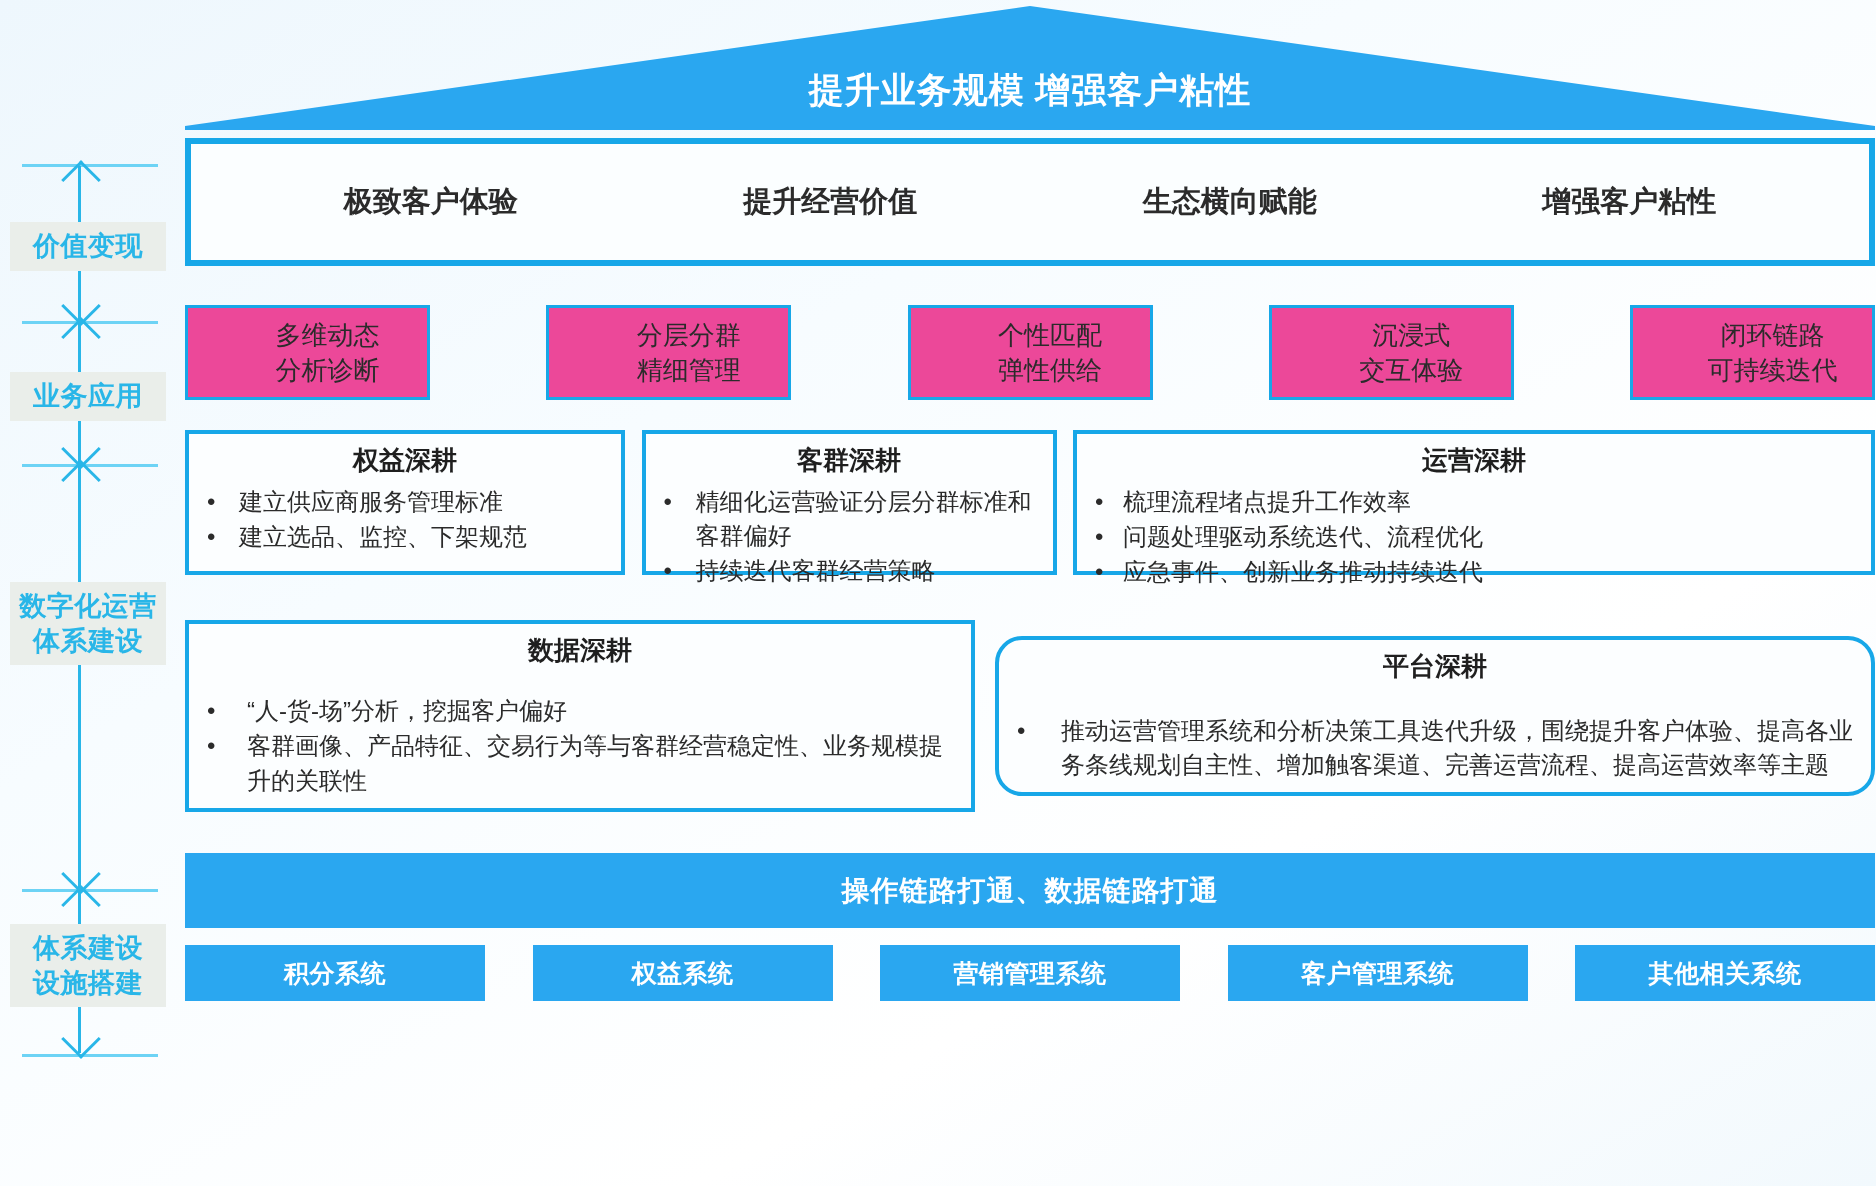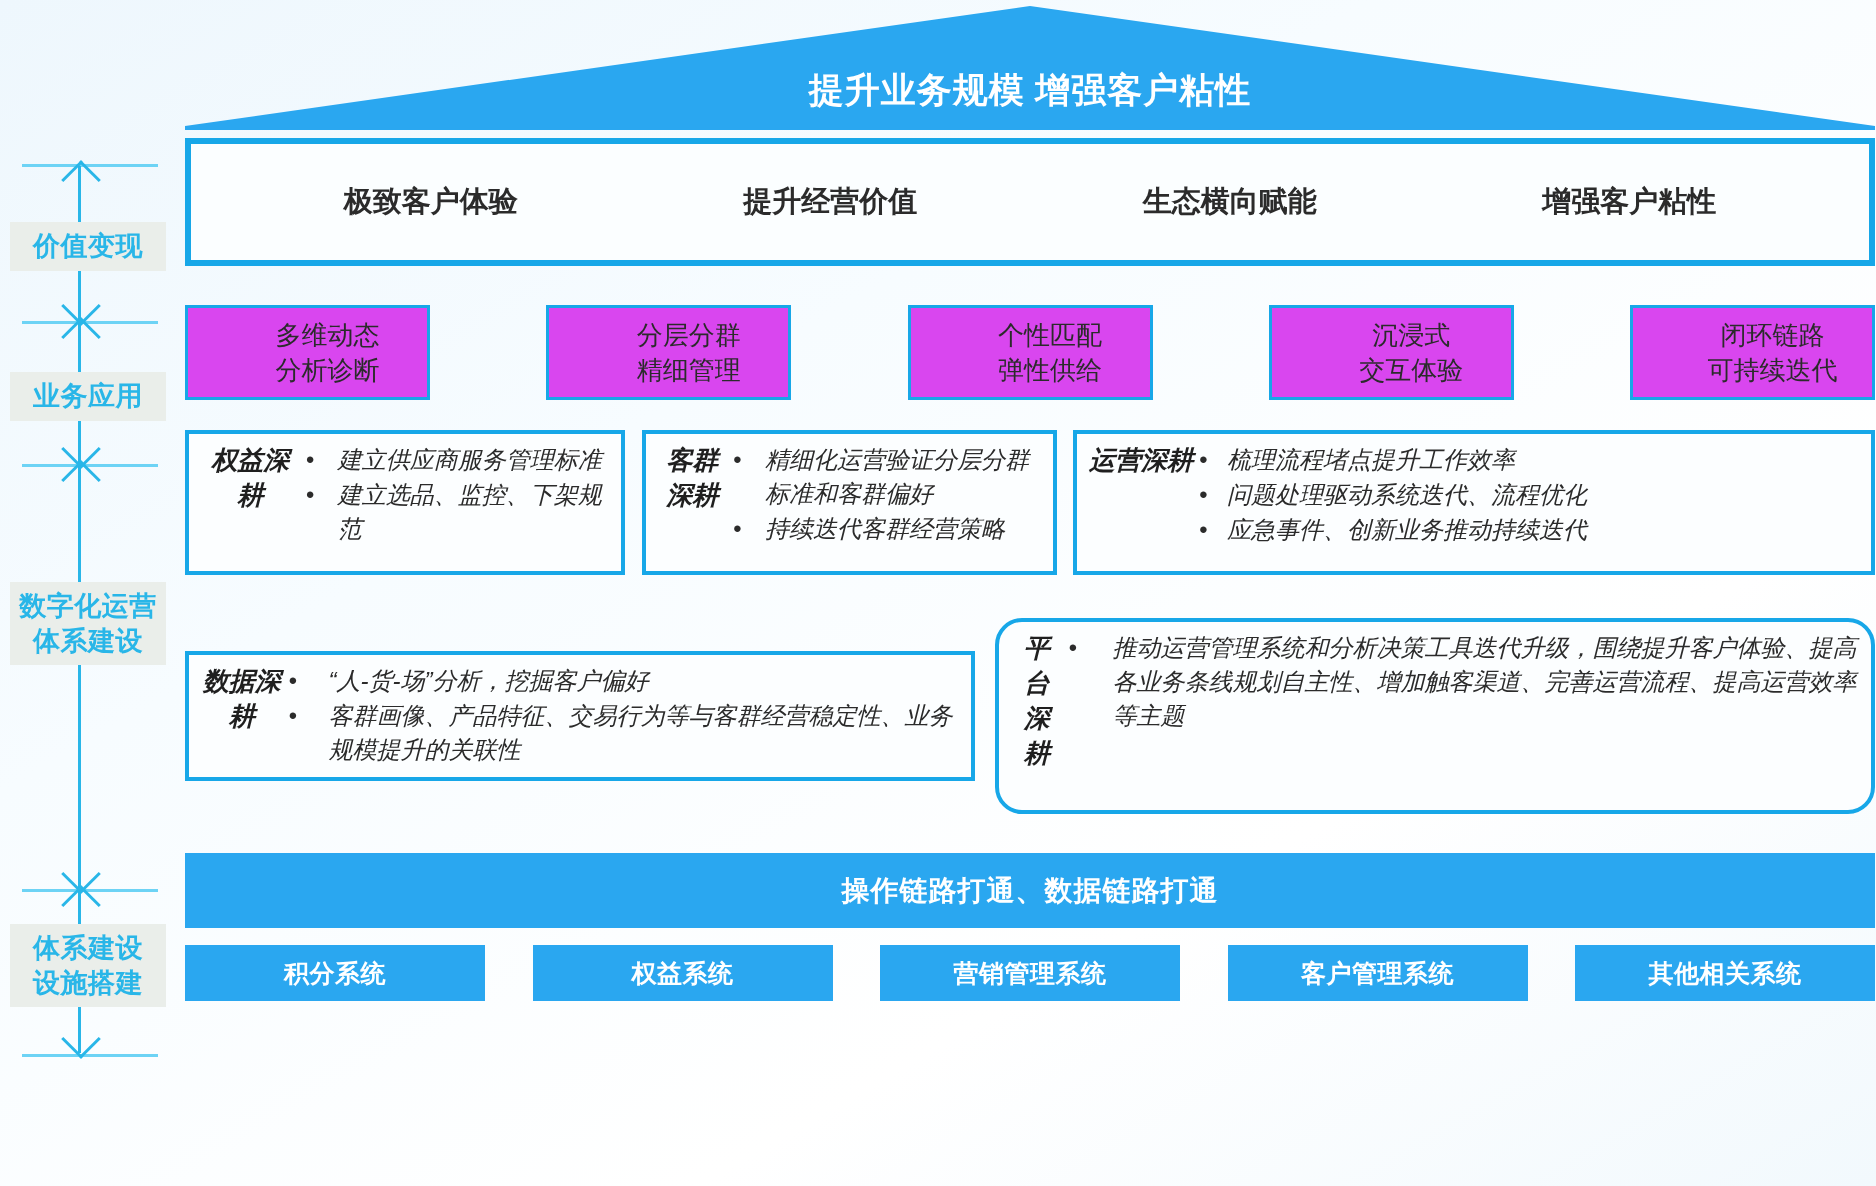--- a/index.html
+++ b/index.html
@@ -101,21 +101,21 @@
   #app-row {
     position: absolute;
     left: 0; top: 305px;
     width: 1690px; height: 95px;
     display: flex;
     justify-content: space-between;
   }
   .app-box {
     width: 245px;
     border: 3px solid #17a7e8;
-    background: #d946ef;
+    background: #ec4899;
     display: flex;
     flex-direction: column;
     align-items: center;
     justify-content: center;
     line-height: 1.32;
     padding-left: 40px;
   }
   .app-box span {
     font-size: 26px;
     color: #2b2b2b;
@@ -136,22 +136,21 @@
     width: 1690px; height: 248px;
     display: flex;
     justify-content: space-between;
     align-items: center;
   }
   .till-box {
     border: 4px solid #17a7e8;
     background: #fcfeff;
     padding: 9px 12px 9px 12px;
     display: flex;
-    flex-direction: row;
-    font-style: italic;
+    flex-direction: column;
   }
   .till-title {
     text-align: center;
     font-size: 26px;
     font-weight: 700;
     color: #1f1f1f;
     margin-bottom: 7px;
   }
   .till-list { list-style: none; }
   .till-list li {

